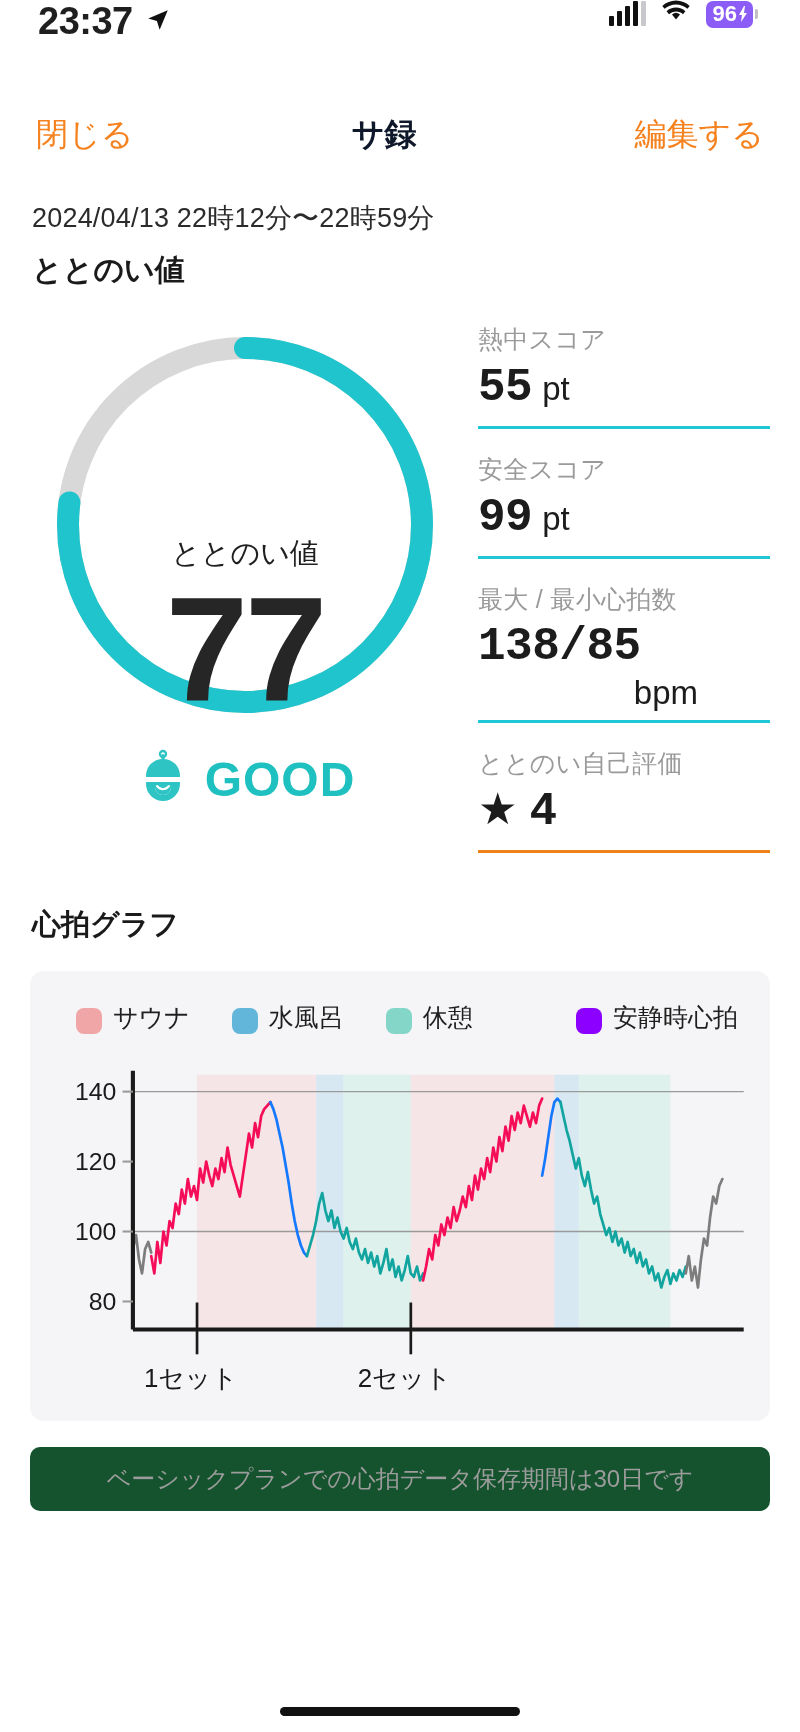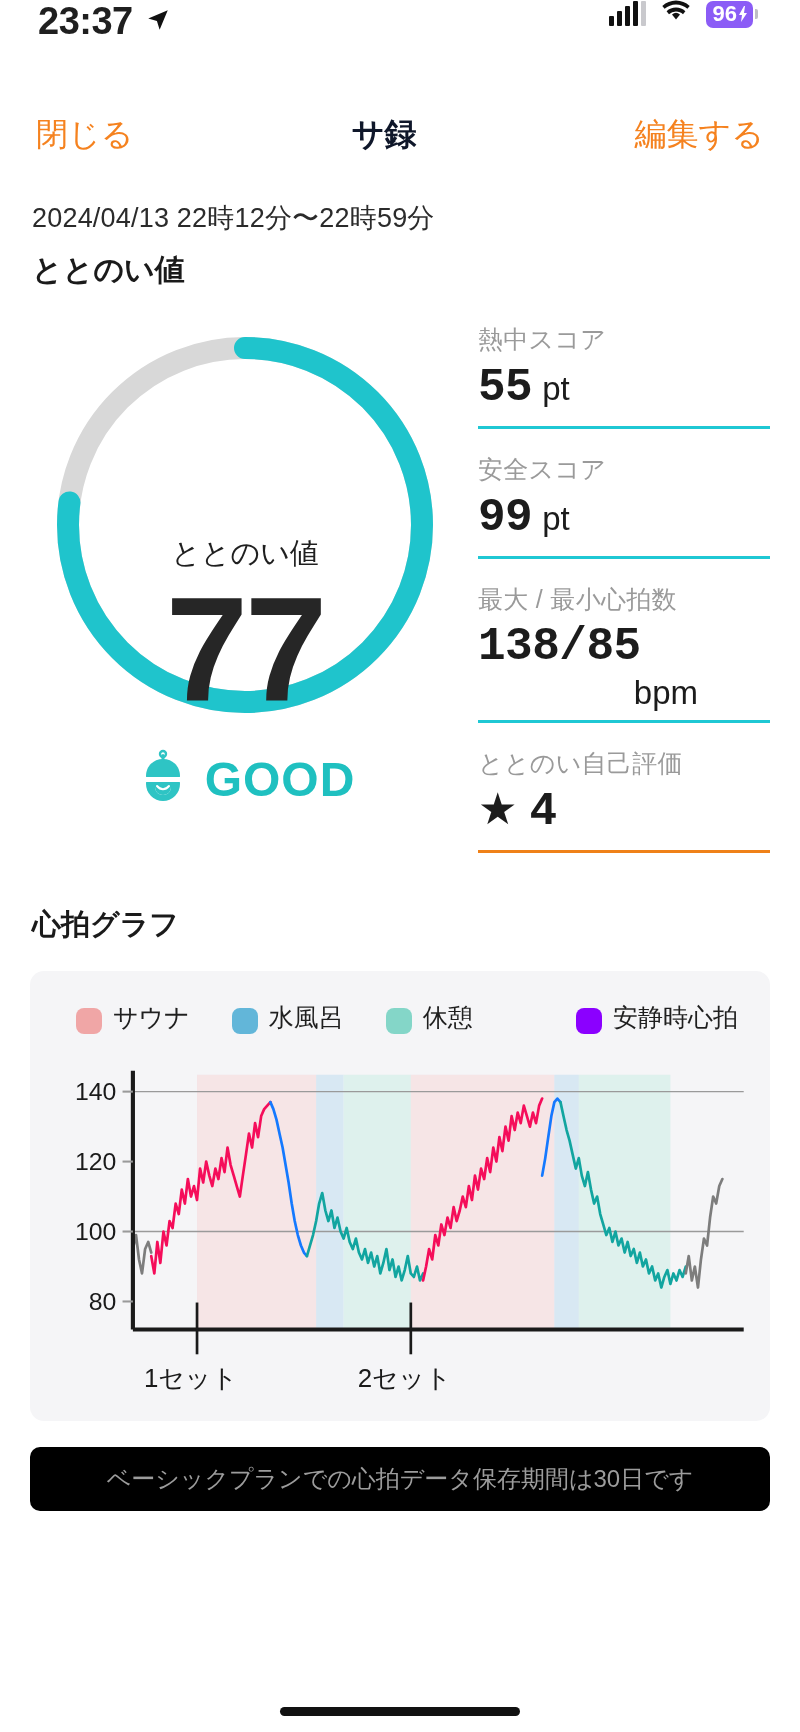--- a/index.html
+++ b/index.html
@@ -106,21 +106,21 @@
   .legend-item { display: flex; align-items: flex-end; gap: 11px; margin-right: 42px; }
   .legend-item.right { margin-left: auto; margin-right: 8px; }
   .legend-swatch { width: 26px; height: 26px; border-radius: 8px; display:block; }
   .legend-text { font-size: 25px; color: #1f1f1f; }
   .plot { margin-top: 18px; }
   .plot svg { display: block; width: 100%; height: auto; }
 
   
   .footer-note {
     margin: 26px 30px 0 30px;
-    background: #000000; border-radius: 10px;
+    background: #14532d; border-radius: 10px;
     text-align: center; font-size: 24px; color: #9c9c9c;
     padding: 16px 10px;
   }
   .home-indicator {
     position: absolute; left: 50%; transform: translateX(-50%);
     bottom: 16px; width: 240px; height: 9px; border-radius: 5px; background: #111;
   }
 </style>
 </head>
 <body>

